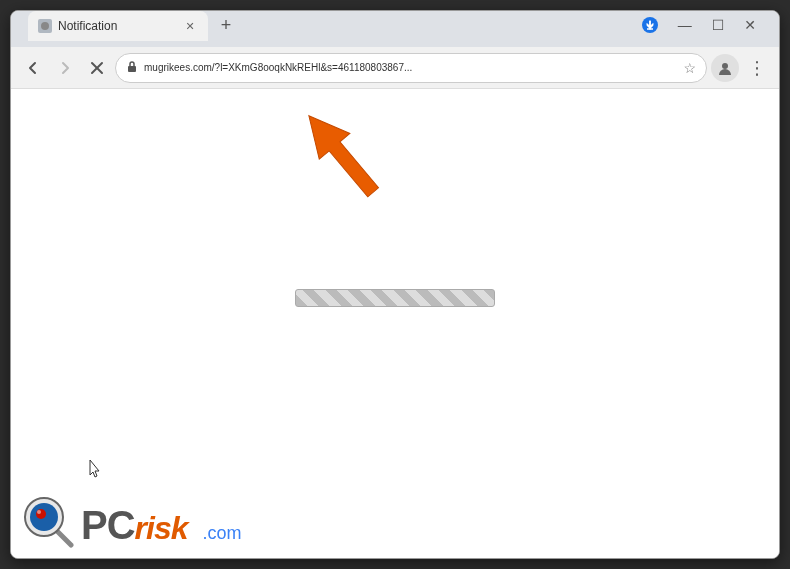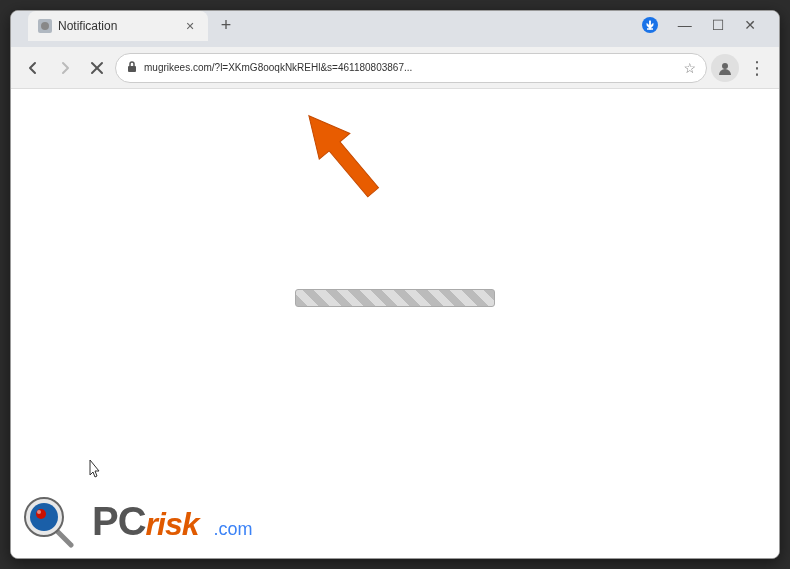--- a/index.html
+++ b/index.html
@@ -245,22 +245,22 @@
       line-height: 1.5;
       white-space: nowrap;
     }
 
     
     .pcrisk-logo {
       position: absolute;
       bottom: 10px;
       left: 10px;
       display: flex;
-      align-items: center;
-      gap: 15px;
+      align-items: flex-end;
+      gap: 4px;
     }
 
     
     .cursor {
       position: absolute;
       top: 370px;
       left: 78px;
       width: 12px;
       height: 18px;
       pointer-events: none;

